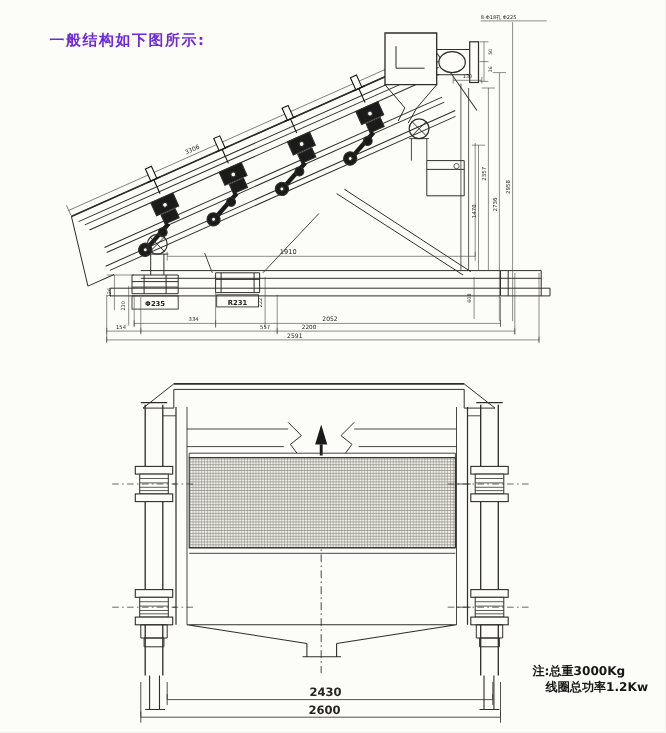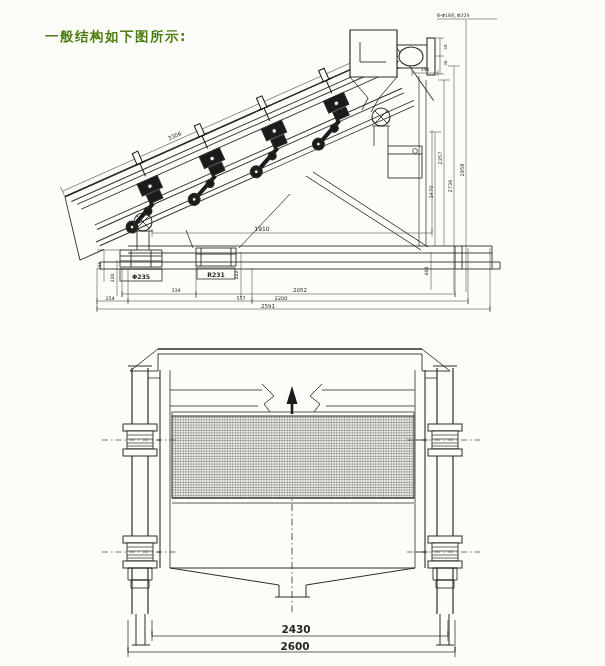--- a/index.html
+++ b/index.html
@@ -4,21 +4,21 @@
 <style>
   html,body{margin:0;padding:0;background:#e8e8e4;}
   #page{
     position:relative;width:605px;height:666px;margin:0 auto;
     background:#fcfcf8;overflow:hidden;
     font-family:"DejaVu Sans","Liberation Sans",sans-serif;
     color:#1c1c1c;
   }
   #caption{
     position:absolute;left:45px;top:28px;
-    font-size:13.5px;font-weight:bold;letter-spacing:1.5px;color:#4d7c0f;
+    font-size:13.5px;font-weight:bold;letter-spacing:1.5px;color:#6d28d9;
   }
   #note{
     position:absolute;left:484px;top:604px;line-height:14px;
     font-size:11px;font-weight:bold;color:#161616;white-space:nowrap;
   }
   #note .l2{margin-left:12px;}
   svg{position:absolute;left:0;top:0;}
   svg text{fill:#26251f;}
   .dimtxt{font-family:"DejaVu Sans","Liberation Sans",sans-serif;}
 </style>
@@ -196,14 +196,18 @@
         <path d="M152,636H448 M152,631V641 M448,631V641 M128,652H455 M128,647V657 M455,647V657 M152,620V636 M448,620V636 M128,620V652 M455,620V652"></path>
       </g>
     </g>
 
     <g fill="#111111">
       <text class="dimtxt" x="296" y="633" font-size="10.5" font-weight="bold" text-anchor="middle">2430</text>
       <text class="dimtxt" x="295" y="649.5" font-size="10.5" font-weight="bold" text-anchor="middle">2600</text>
     </g>
   </svg>
 
+  <div id="note">
+    <div class="l1">注:总重3000Kg</div>
+    <div class="l2">线圈总功率1.2Kw</div>
+  </div>
 
 </div>
 
 </body></html>

